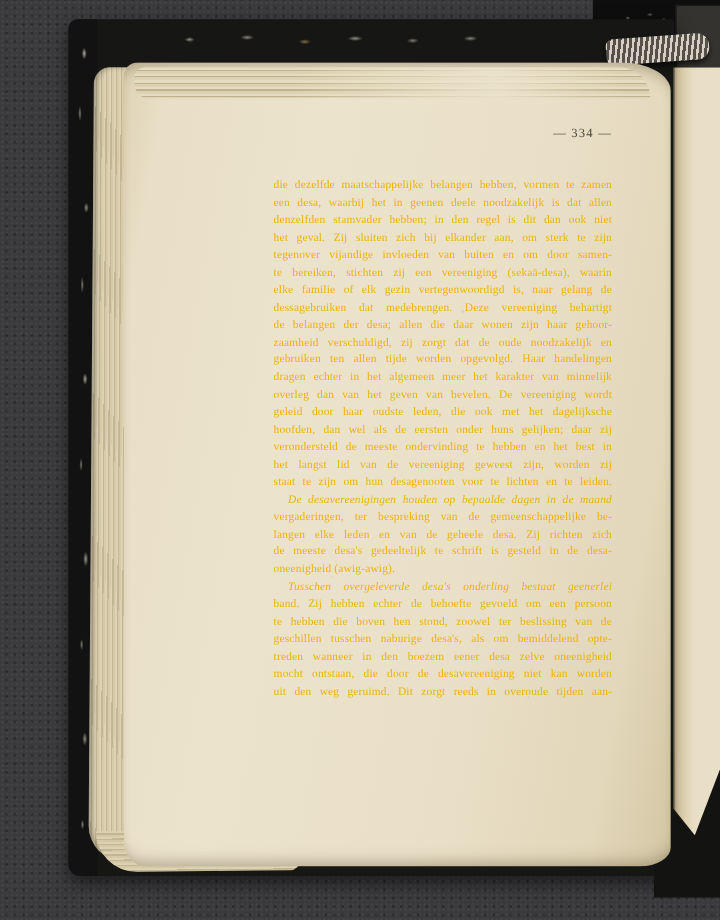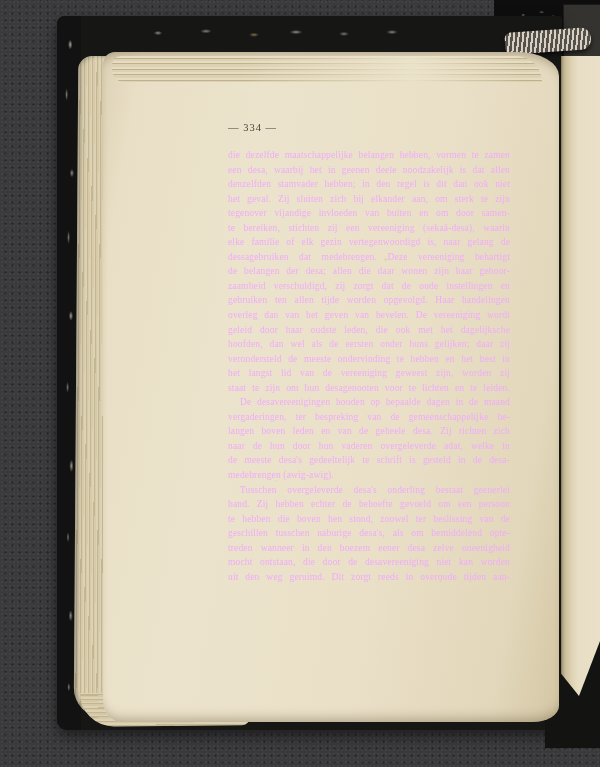--- a/index.html
+++ b/index.html
@@ -82,27 +82,27 @@
     border-radius:10px 30px 0 14px;}
 
   
   .right-page{left:561px;top:56px;width:39px;height:640px;
     background:linear-gradient(90deg,#a89a79 0,#cabc9a 3px,#ddd1b1 9px,#e8dec5 16px,#eae0c8 100%);
     border-left:1px solid #8f male;
     border-left:1px solid #8f8166;
     clip-path:polygon(0 0,100% 0,100% 91%,45% 100%,0 96.5%);}
 
   
-  .textcol{left:228px;top:148px;width:282px;color:#f0abfc;}
-  .header{left:228px;top:122px;width:282px;text-align:left;font-size:10.5px;
+  .textcol{left:228px;top:148px;width:282px;color:#eab308;}
+  .header{left:228px;top:106px;width:282px;text-align:right;font-size:10.5px;
     letter-spacing:1px;color:#4b443a;}
   .line{height:14.55px;line-height:14.55px;font-size:9.5px;letter-spacing:.15px;
     text-align:justify;text-align-last:justify;white-space:normal;overflow:visible;}
   .line.short{text-align-last:left;}
-  .line.indent{text-indent:12px;}
+  .line.indent{text-indent:12px;font-style:italic;}
 </style>
 </head>
 <body>
 
 <div class="abs dark-top-right"></div>
 <div class="abs cover-right-edge"></div>
 <div class="abs scuff"></div>
 
 <div class="abs cover"></div>
 <div class="abs cover-marble-left"></div>
@@ -120,34 +120,34 @@
 <div class="abs textcol">
     <div class="line">die dezelfde maatschappelijke belangen hebben, vormen te zamen</div>
     <div class="line">een desa, waarbij het in geenen deele noodzakelijk is dat allen</div>
     <div class="line">denzelfden stamvader hebben; in den regel is dit dan ook niet</div>
     <div class="line">het geval. Zij sluiten zich bij elkander aan, om sterk te zijn</div>
     <div class="line">tegenover vijandige invloeden van buiten en om door samen-</div>
     <div class="line">te bereiken, stichten zij een vereeniging (sekaä-desa), waarin</div>
     <div class="line">elke familie of elk gezin vertegenwoordigd is, naar gelang de</div>
     <div class="line">dessagebruiken dat medebrengen. Deze vereeniging behartigt</div>
     <div class="line">de belangen der desa; allen die daar wonen zijn haar gehoor-</div>
-    <div class="line">zaamheid verschuldigd, zij zorgt dat de oude instellingen en</div>
+    <div class="line">zaamheid verschuldigd, zij zorgt dat de oude noodzakelijk en</div>
     <div class="line">gebruiken ten allen tijde worden opgevolgd. Haar handelingen</div>
+    <div class="line">dragen echter in het algemeen meer het karakter van minnelijk</div>
     <div class="line">overleg dan van het geven van bevelen. De vereeniging wordt</div>
     <div class="line">geleid door haar oudste leden, die ook met het dagelijksche</div>
     <div class="line">hoofden, dan wel als de eersten onder huns gelijken; daar zij</div>
     <div class="line">verondersteld de meeste ondervinding te hebben en het best in</div>
     <div class="line">het langst lid van de vereeniging geweest zijn, worden zij</div>
     <div class="line">staat te zijn om hun desagenooten voor te lichten en te leiden.</div>
     <div class="line indent">De desavereenigingen houden op bepaalde dagen in de maand</div>
     <div class="line">vergaderingen, ter bespreking van de gemeenschappelijke be-</div>
-    <div class="line">langen boven leden en van de geheele desa. Zij richten zich</div>
-    <div class="line">naar de hun door hun vaderen overgeleverde adat, welke in</div>
+    <div class="line">langen elke leden en van de geheele desa. Zij richten zich</div>
     <div class="line">de meeste desa's gedeeltelijk te schrift is gesteld in de desa-</div>
-    <div class="line short">medebrengen (awig-awig).</div>
+    <div class="line short">oneenigheid (awig-awig).</div>
     <div class="line indent">Tusschen overgeleverde desa's onderling bestaat geenerlei</div>
     <div class="line">band. Zij hebben echter de behoefte gevoeld om een persoon</div>
     <div class="line">te hebben die boven hen stond, zoowel ter beslissing van de</div>
     <div class="line">geschillen tusschen naburige desa's, als om bemiddelend opte-</div>
     <div class="line">treden wanneer in den boezem eener desa zelve oneenigheid</div>
     <div class="line">mocht ontstaan, die door de desavereeniging niet kan worden</div>
     <div class="line">uit den weg geruimd. Dit zorgt reeds in overoude tijden aan-</div>
   </div>
 
 </body></html>

